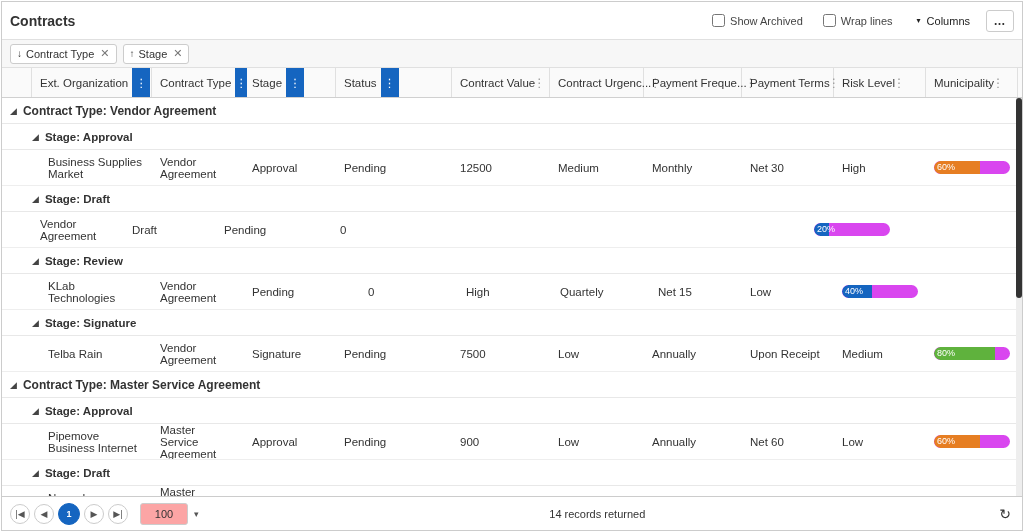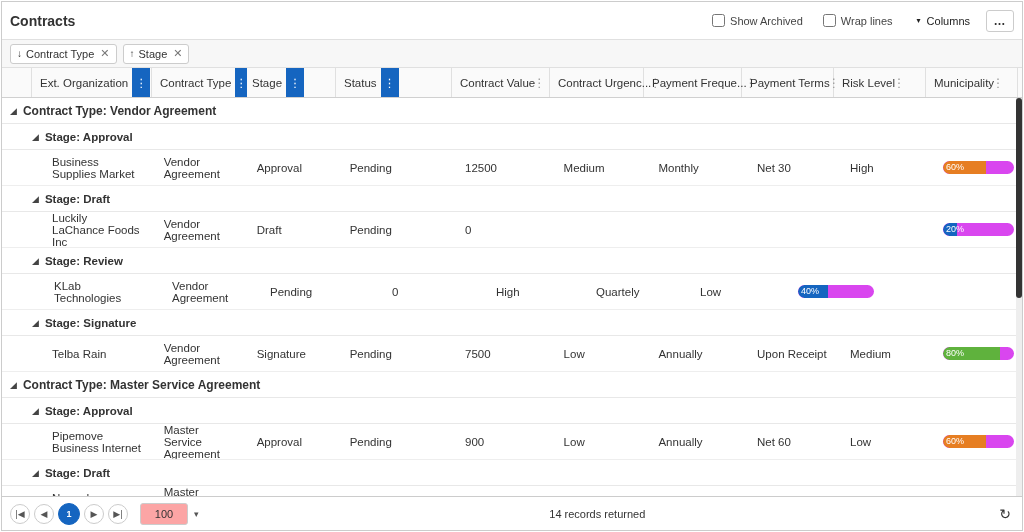--- a/index.html
+++ b/index.html
@@ -44,21 +44,21 @@
   .data { flex: 1; overflow-y: auto; position: relative; }
   .vscroll-track { position: absolute; right: 0; top: 0; bottom: 0; width: 6px; background: #eee; }
   .vscroll-thumb { position: absolute; right: 0; width: 6px; background: #333; border-radius: 3px; }
 
   .group-row { display: flex; align-items: center; height: 26px; border-bottom: 1px solid #e8e8e8; background: #fff; font-size: 11.5px; }
   .group-row.lvl0 { padding-left: 8px; font-size: 12px; }
   .group-row.lvl1 { padding-left: 30px; }
   .group-row .caret { margin-right: 6px; font-size: 9px; color: #444; }
   .group-row .gl { font-weight: bold; }
 
-  .data-row { display: flex; align-items: stretch; height: 36px; border-bottom: 1px solid #eee; gap: 6px; }
+  .data-row { display: flex; align-items: stretch; height: 36px; border-bottom: 1px solid #eee; }
   .data-row .pad { width: 30px; }
   .data-row .cell { display: flex; align-items: center; padding: 0 8px; font-size: 11.5px; color: #333; overflow: hidden; }
   .data-row .cell.c0 { padding-left: 16px; }
 
   .progress { width: 80px; height: 13px; border-radius: 7px; background: #d946ef; position: relative; overflow: hidden; }
   .progress .fill { height: 100%; border-radius: 7px 0 0 7px; position: relative; }
   .progress .fill.orange { background: #e67e22; }
   .progress .fill.blue { background: #1565c0; }
   .progress .fill.green { background: #5fb23d; }
   .progress .pct { position: absolute; left: 3px; top: 0; font-size: 9px; color: #fff; line-height: 13px; }
@@ -181,21 +181,20 @@
             </div>
           </div>
         </div>
       </div>
       <div class="group-row lvl1">
         <span class="caret">◢</span>
         <span class="gl">Stage: Draft</span>
       </div>
       <div class="data-row">
         <div class="pad"></div>
-        <div class="cell c0">Luckily LaChance Foods Inc</div>
         <div class="cell c1">Vendor Agreement</div>
         <div class="cell c2">Draft</div>
         <div class="cell c3">Pending</div>
         <div class="cell c4">0</div>
         <div class="cell c5"></div>
         <div class="cell c6"></div>
         <div class="cell c7"></div>
         <div class="cell c8"></div>
         <div class="cell c9">
           <div class="progress">
@@ -210,20 +209,21 @@
         <span class="gl">Stage: Review</span>
       </div>
       <div class="data-row">
         <div class="pad"></div>
         <div class="cell c0">KLab Technologies</div>
         <div class="cell c1">Vendor Agreement</div>
         <div class="cell c3">Pending</div>
         <div class="cell c4">0</div>
         <div class="cell c5">High</div>
         <div class="cell c6">Quartely</div>
+        <div class="cell c7">Net 15</div>
         <div class="cell c8">Low</div>
         <div class="cell c9">
           <div class="progress">
             <div class="fill blue" style="width:40%">
               <span class="pct">40%</span>
             </div>
           </div>
         </div>
       </div>
       <div class="group-row lvl1">

